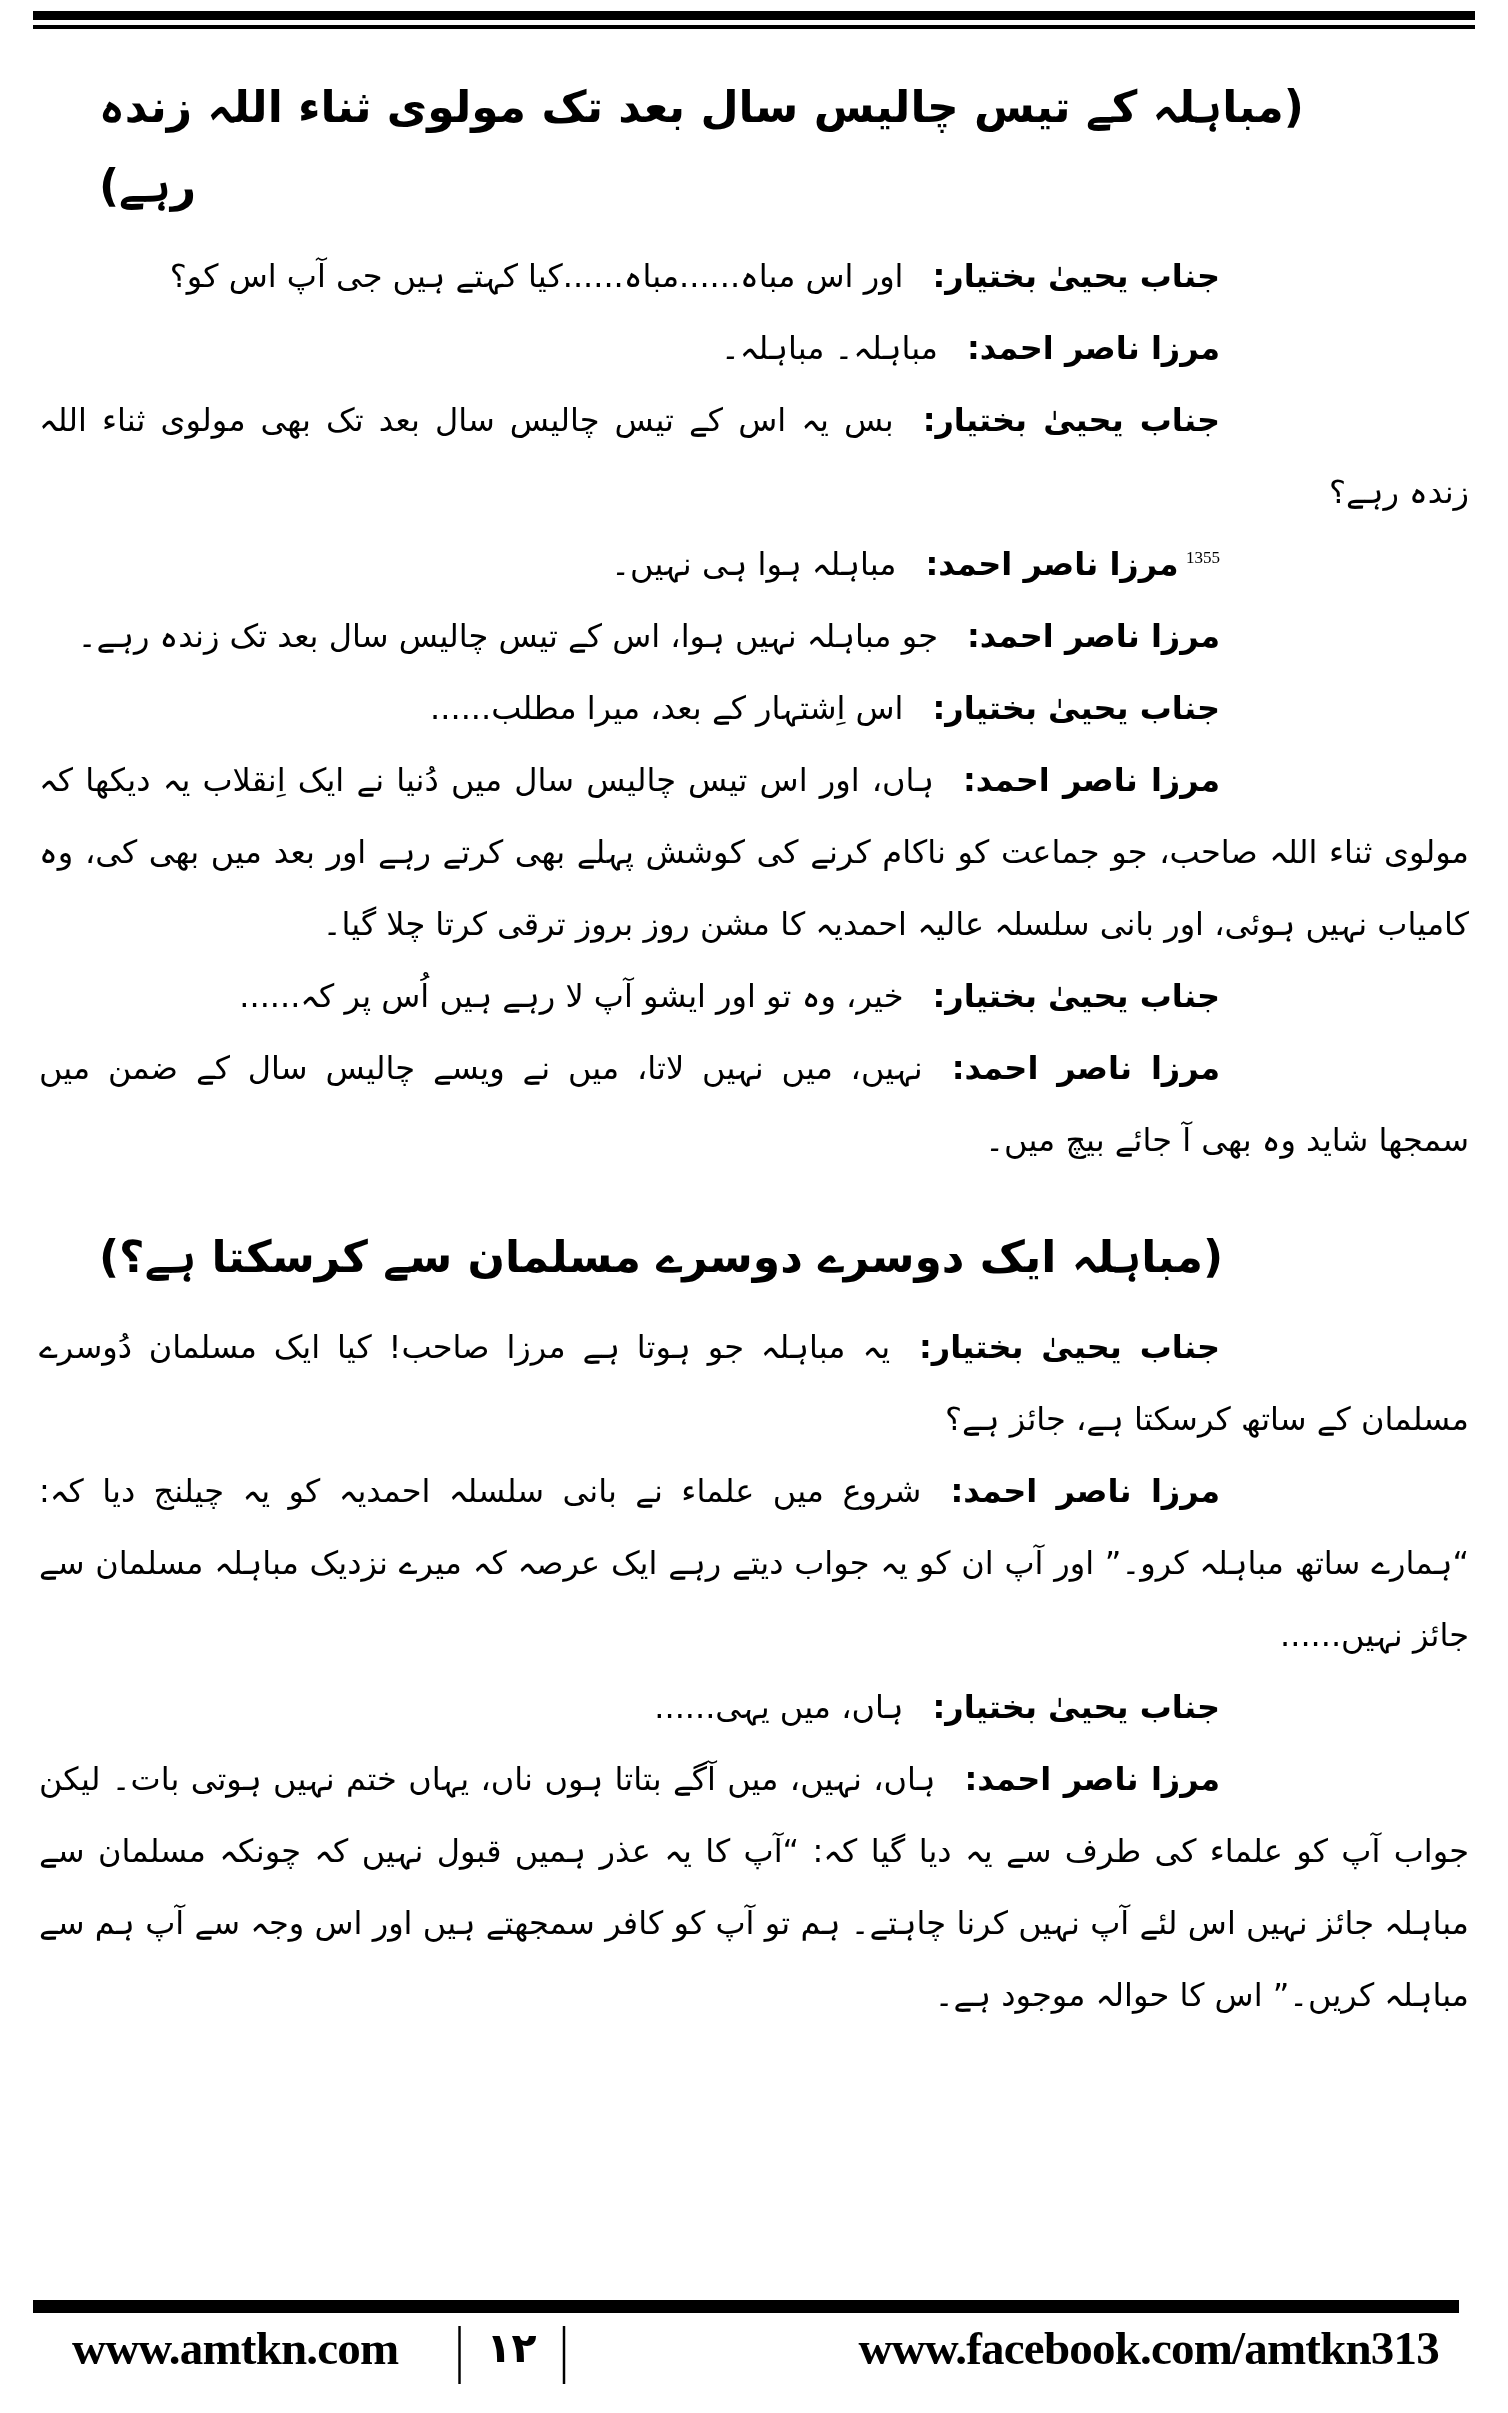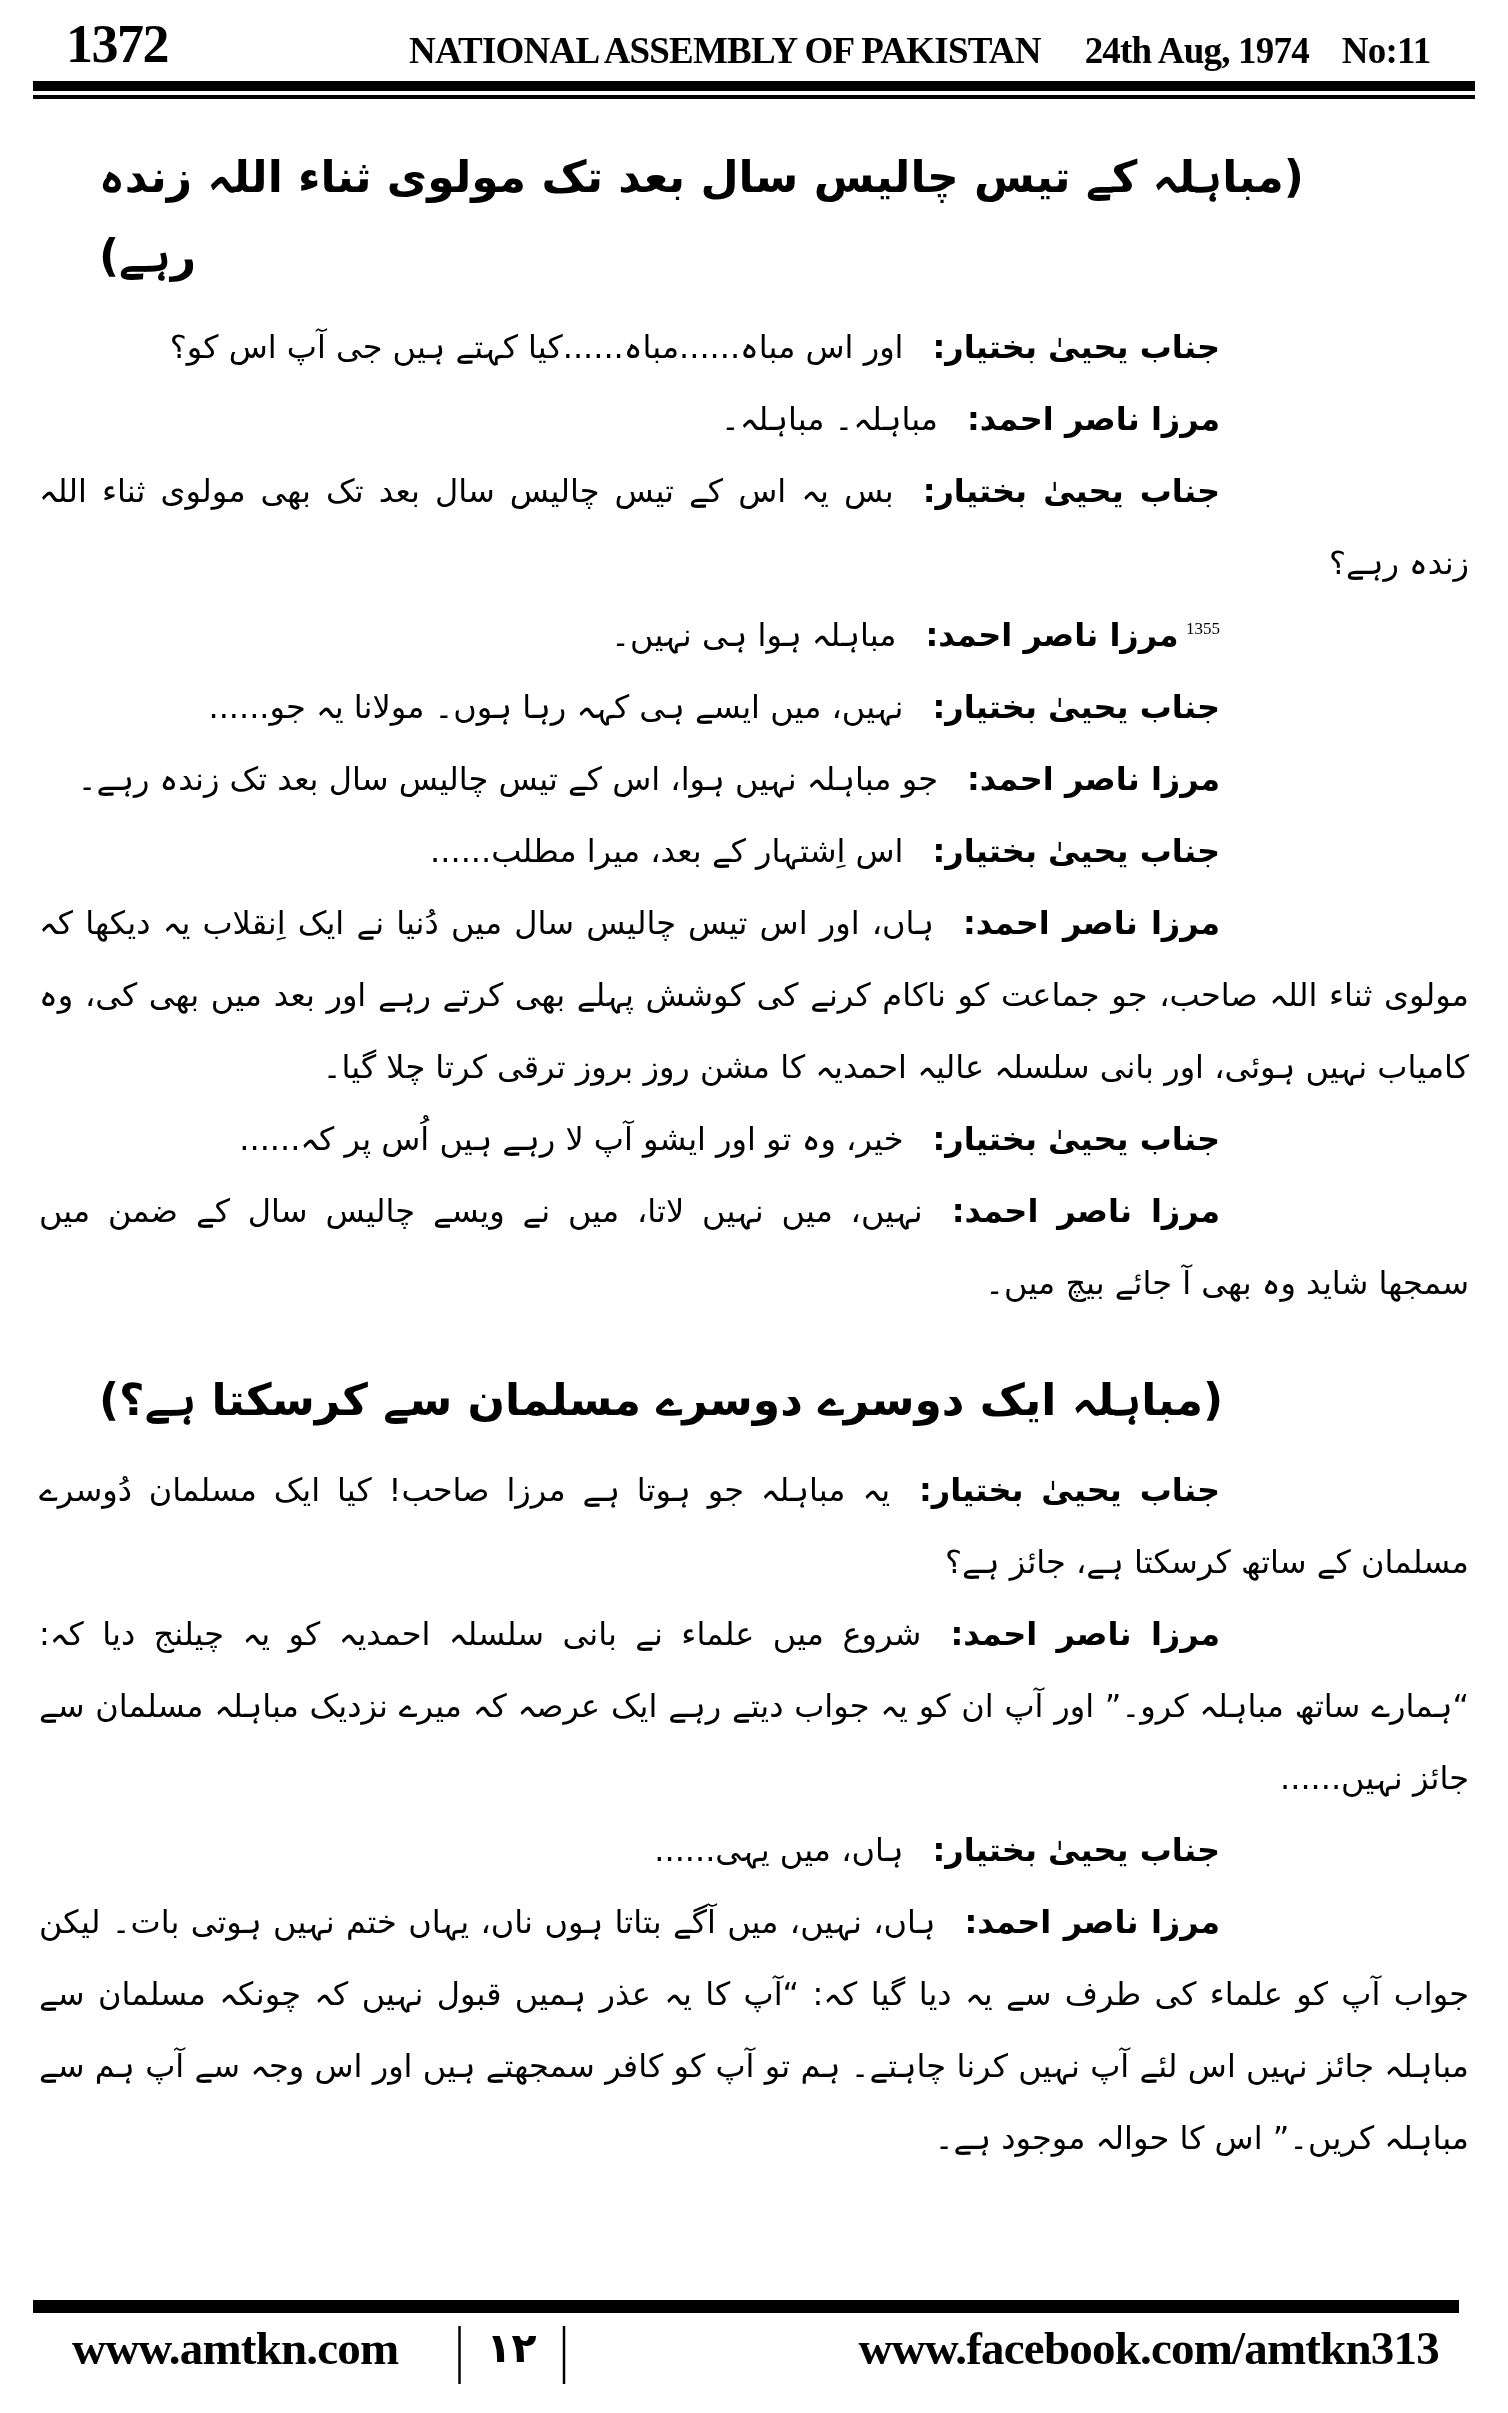--- a/index.html
+++ b/index.html
@@ -112,42 +112,35 @@
     margin-right:234px; 
   }
   .ftr-mid .bar{font-weight:normal;font-size:50px;transform:scaleY(1.25);}
   .ftr-num{font-family:"DejaVu Sans", sans-serif;font-size:41px;}
 </style>
 </head>
 <body>
 
 <div class="page">
 
-  <div class="hdr">
-    <span class="hdr-pageno">1372</span>
-    <span class="hdr-title">NATIONAL ASSEMBLY OF PAKISTAN</span>
-    <span class="hdr-date">24th Aug, 1974</span>
-    <span class="hdr-issue">No:11</span>
-  </div>
   <div class="rule rule-thick"></div>
   <div class="rule rule-thin"></div>
 
   <div class="body">
 
     <h2 class="urdu-heading">(مباہلہ کے تیس چالیس سال بعد تک مولوی ثناء اللہ زندہ رہے)</h2>
 
     <p class="para"><span class="speaker">جناب یحییٰ بختیار:</span><span>اور اس مباہ......مباہ......کیا کہتے ہیں جی آپ اس کو؟</span></p>
 
     <p class="para"><span class="speaker">مرزا ناصر احمد:</span><span>مباہلہ۔ مباہلہ۔</span></p>
 
     <p class="para"><span class="speaker">جناب یحییٰ بختیار:</span><span>بس یہ اس کے تیس چالیس سال بعد تک بھی مولوی ثناء اللہ زندہ رہے؟</span></p>
 
     <p class="para"><sup class="fnref">1355</sup><span class="speaker">مرزا ناصر احمد:</span><span>مباہلہ ہوا ہی نہیں۔</span></p>
 
-    <p class="para"><span class="speaker">جناب یحییٰ بختیار:</span><span>نہیں، میں ایسے ہی کہہ رہا ہوں۔ مولانا یہ جو......</span></p>
 
     <p class="para"><span class="speaker">مرزا ناصر احمد:</span><span>جو مباہلہ نہیں ہوا، اس کے تیس چالیس سال بعد تک زندہ رہے۔</span></p>
 
     <p class="para"><span class="speaker">جناب یحییٰ بختیار:</span><span>اس اِشتہار کے بعد، میرا مطلب......</span></p>
 
     <p class="para"><span class="speaker">مرزا ناصر احمد:</span><span>ہاں، اور اس تیس چالیس سال میں دُنیا نے ایک اِنقلاب یہ دیکھا کہ مولوی ثناء اللہ صاحب، جو جماعت کو ناکام کرنے کی کوشش پہلے بھی کرتے رہے اور بعد میں بھی کی، وہ کامیاب نہیں ہوئی، اور بانی سلسلہ عالیہ احمدیہ کا مشن روز بروز ترقی کرتا چلا گیا۔</span></p>
 
     <p class="para"><span class="speaker">جناب یحییٰ بختیار:</span><span>خیر، وہ تو اور ایشو آپ لا رہے ہیں اُس پر کہ......</span></p>
 
     <p class="para"><span class="speaker">مرزا ناصر احمد:</span><span>نہیں، میں نہیں لاتا، میں نے ویسے چالیس سال کے ضمن میں سمجھا شاید وہ بھی آ جائے بیچ میں۔</span></p>

